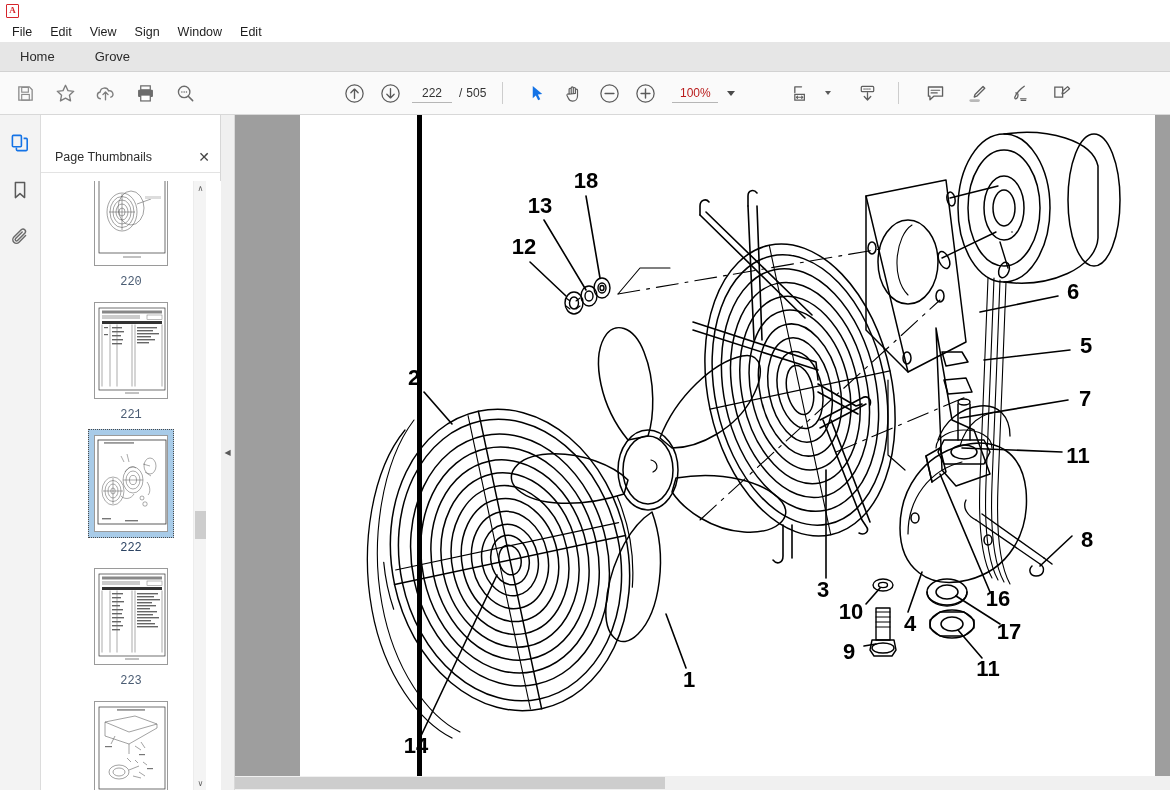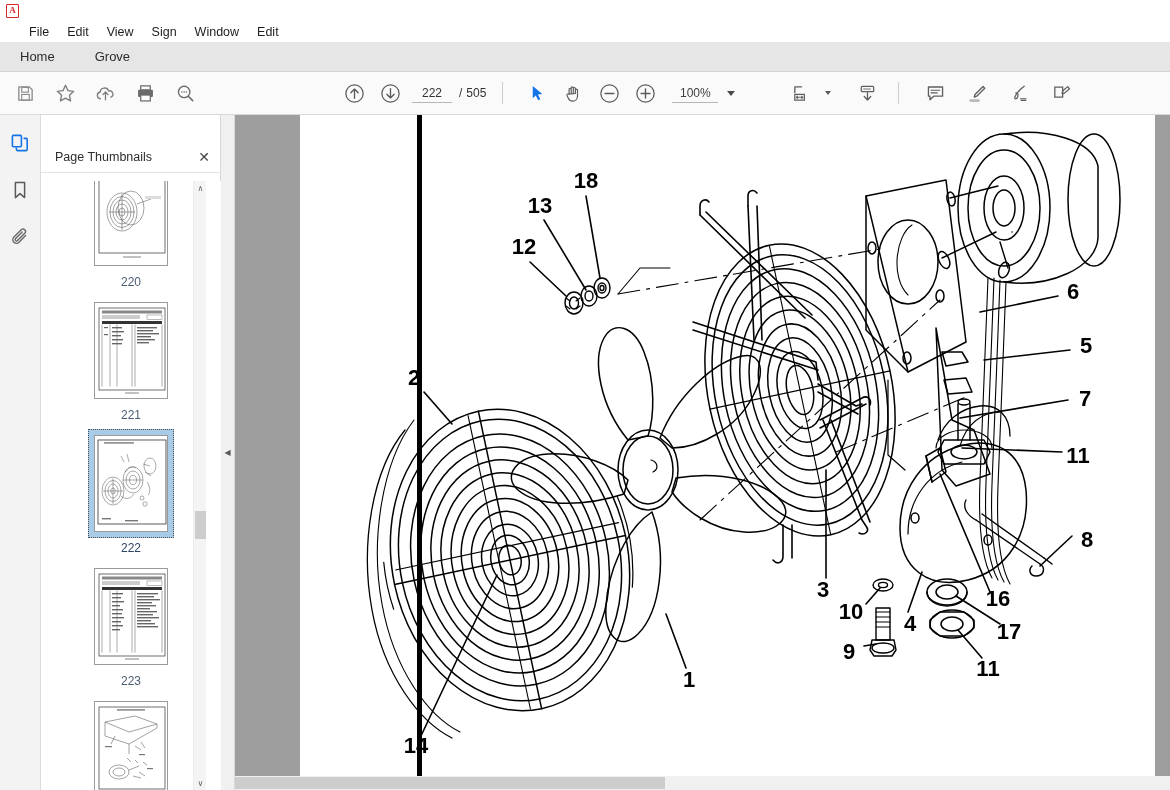--- a/index.html
+++ b/index.html
@@ -20,21 +20,21 @@
   .acro-logo {
     width: 13px; height: 14px; border: 1.4px solid #d6252b; border-radius: 1px;
     color: #d6252b; font-size: 9px; font-weight: bold; line-height: 11px;
     text-align: center; margin-right: 7px; font-family: "Liberation Serif", serif;
   }
   .titlebar-text { font-size: 12.5px; color: #1a1a1a; white-space: nowrap; }
 
   
   .menubar {
     position: absolute; top: 22px; left: 0; width: 1170px; height: 20px;
-    background: #ffffff; display: flex; align-items: center; padding-left: 20px;
+    background: #ffffff; display: flex; align-items: center; padding-left: 3px;
   }
   .menu-item {
     font-size: 12.5px; color: #1d1d1d; padding: 0 9px; height: 20px;
     line-height: 20px; cursor: default;
   }
 
   
   .tabstrip {
     position: absolute; top: 42px; left: 0; width: 1170px; height: 30px;
     background: #e6e6e6; border-bottom: 1px solid #d2d2d2; display: flex; align-items: flex-end;
@@ -63,21 +63,21 @@
   .tb-group-left { display: flex; align-items: center; padding-left: 8px; gap: 6px; }
   .tb-center { display: flex; align-items: center; gap: 2px; }
   .page-field {
     width: 40px; height: 20px; border: none; border-bottom: 1px solid #b6b6b6;
     background: transparent; text-align: center; font-size: 12px; color: #333;
     font-family: "Liberation Sans", sans-serif; outline: none; margin: 0 3px;
   }
   .page-total { font-size: 12px; color: #333; margin-left: 2px; }
   .zoom-field {
     width: 46px; height: 20px; border: none; border-bottom: 1px solid #b6b6b6;
-    background: transparent; text-align: center; font-size: 12px; color: #404040;
+    background: transparent; text-align: center; font-size: 12px; color: #b91c1c;
     font-family: "Liberation Sans", sans-serif; outline: none;
   }
   .caret-down {
     width: 0; height: 0; border-left: 4px solid transparent; border-right: 4px solid transparent;
     border-top: 5px solid #4a4a4a;
   }
   .caret-sm {
     width: 0; height: 0; border-left: 3.5px solid transparent; border-right: 3.5px solid transparent;
     border-top: 4.5px solid #5a5a5a;
   }
@@ -109,21 +109,21 @@
     border-bottom: 1px solid #e3e3e3; overflow: hidden;
   }
   .tp-btn {
     width: 27px; height: 25px; display: flex; align-items: center; justify-content: center;
     cursor: pointer; border-radius: 2px; flex: none;
   }
   .tp-sep { width: 1px; height: 17px; background: #d0d0d0; margin: 0 4px; flex: none; }
 
   .tp-scrollarea {
     position: absolute; top: 66px; left: 0; width: 180px; height: 609px;
-    overflow: hidden; background: #fff;
+    overflow: hidden; background: #fff; font-family: Liberation Mono, monospace;
   }
   .thumb-list { padding-top: 8px; display: flex; flex-direction: column; align-items: center; }
   .thumb-item { display: flex; flex-direction: column; align-items: center; margin-bottom: 7px; }
   .thumb-frame {
     padding: 5px; background: transparent; border: 1px solid transparent;
   }
   .thumb-item.selected .thumb-frame {
     background: #a8cbe8; border: 1px dotted #4a4a4a;
   }
   .thumb-page {

